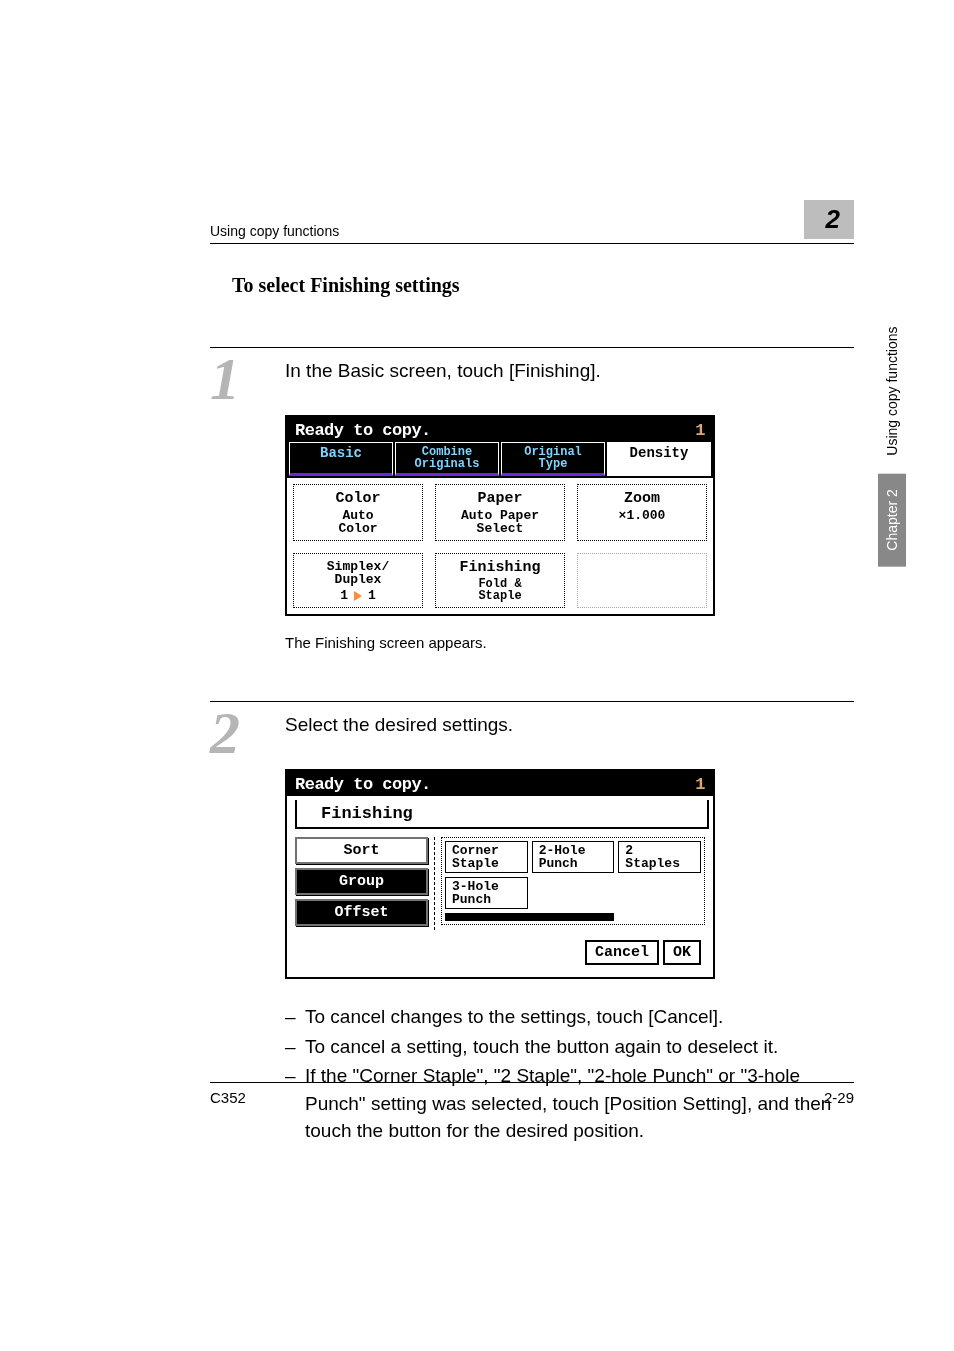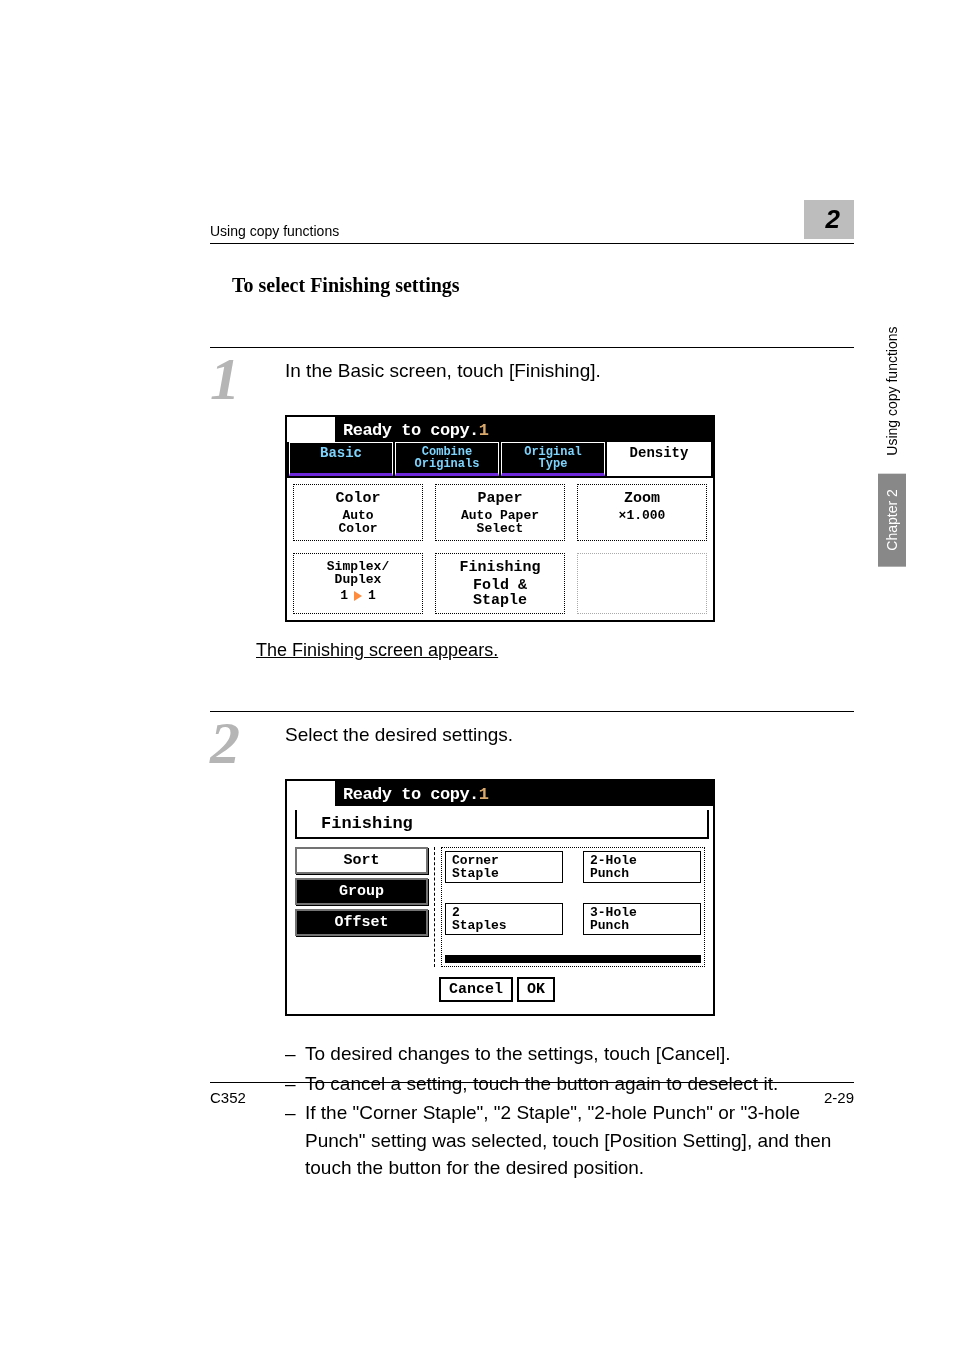--- a/index.html
+++ b/index.html
@@ -87,22 +87,22 @@
       font-weight: bold;
       background: #fff;
       color: #000;
     }
     .lcd-status {
       background: #000;
       color: #fff;
       padding: 4px 8px 2px 8px;
       font-size: 17px;
       display: flex;
+      justify-content: space-between;
       letter-spacing: -0.5px;
-      margin-left: 48px;
     }
     .lcd-tabs {
       display: flex;
       background: #000;
       gap: 2px;
       padding: 0 2px 2px 2px;
     }
     .lcd-tab {
       flex: 1;
       text-align: center;
@@ -173,22 +173,22 @@
     .lcd2-left {
       width: 140px;
       border-right: 1px dashed #000;
       padding-right:6px;
     }
     .lcd2-right {
       flex: 1;
     }
     .lcd2-right-opts {
       display: grid;
-      grid-template-columns: 1fr 1fr;
-      gap: 20px;
+      grid-template-columns: 1fr 1fr 1fr;
+      gap: 4px;
       border: 1px dotted #000;
       padding: 3px;
     }
     .lcd2-opt {
       border: 1px solid #000;
       padding: 2px 6px;
       font-size: 13px;
       line-height: 1.0;
       text-align: left;
     }
@@ -203,28 +203,27 @@
       padding: 3px 0;
       font-size: 15px;
       margin-bottom: 4px;
       box-shadow: 1px 1px 0 #000;
     }
     .lcd2-left-btn.inv {
       background: #000;
       color: #fff;
     }
     .lcd2-bottom {
-      text-align: center;
+      text-align: right;
       padding: 4px 6px 6px 0;
     }
     .after-text {
-      font-size: 18px;
-      margin-left: 46px;
+      font-size: 15px;
+      margin-left: 75px;
       margin-top: 8px;
-      text-decoration: underline;
     }
     .bullets {
       font-size: 19px;
       margin-left: 75px;
       margin-top: 24px;
       line-height: 1.45;
     }
     .bullets .dash {
       display: flex;
       margin-bottom: 2px;
@@ -332,21 +331,21 @@
         </div>
         <div class="lcd-cell">
           <div class="lcd-cell-header" style="font-size:13px;white-space:pre;">Simplex/
 Duplex</div>
           <div class="lcd-cell-value selected">
             <span>1</span><span class="simplex-arrow"></span><span>1</span>
           </div>
         </div>
         <div class="lcd-cell">
           <div class="lcd-cell-header">Finishing</div>
-          <div class="lcd-cell-value" style="white-space:pre;font-size:15px;">Fold &amp;
+          <div class="lcd-cell-value" style="white-space:pre;font-size:12px;">Fold &amp;
 Staple</div>
         </div>
         <div class="lcd-cell empty"></div>
       </div>
     </div>
 
     <div class="after-text">The Finishing screen appears.</div>
   </div>
 
   <div class="step-block">
@@ -385,21 +384,21 @@
         </div>
         <div class="lcd2-bottom">
           <span class="lcd-btn">Cancel</span><span class="lcd-btn">OK</span>
         </div>
       </div>
     </div>
 
     <div class="bullets">
       <div class="dash">
           <div class="d">–</div>
-          <div class="t">To desired changes to the settings, touch [Cancel].</div>
+          <div class="t">To cancel changes to the settings, touch [Cancel].</div>
         </div>
       <div class="dash">
           <div class="d">–</div>
           <div class="t">To cancel a setting, touch the button again to deselect it.</div>
         </div>
       <div class="dash">
           <div class="d">–</div>
           <div class="t">If the "Corner Staple", "2 Staple", "2-hole Punch" or "3-hole Punch" setting was selected, touch [Position Setting], and then touch the button for the desired position.</div>
         </div>
     </div>

